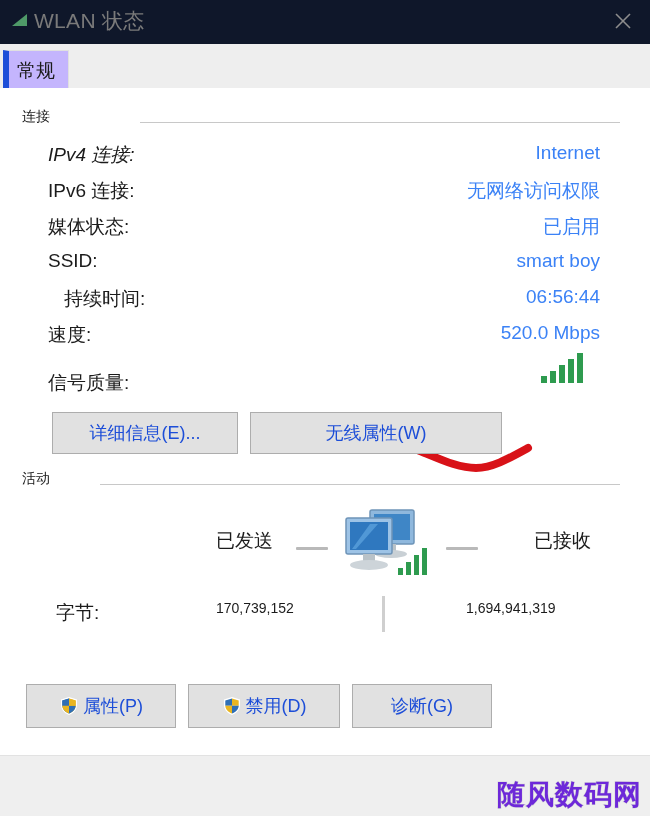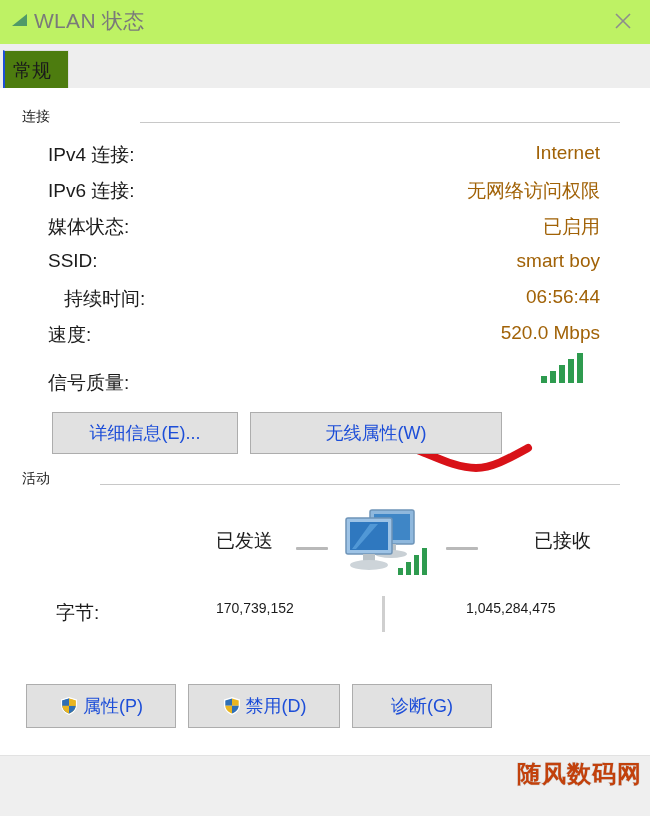--- a/index.html
+++ b/index.html
@@ -19,21 +19,21 @@
     width: 650px;
     height: 816px;
     background: #ffffff;
   }
 
   
   #titlebar {
     position: absolute;
     left: 0; top: 0;
     width: 650px; height: 44px;
-    background: #bef264;
+    background: #0f172a;
   }
   #title-icon {
     position: absolute;
     left: 10px; top: 11px;
     width: 20px; height: 18px;
   }
   #title-text {
     position: absolute;
     left: 34px; top: 7px;
     font-size: 21px;
@@ -54,23 +54,23 @@
     position: absolute;
     left: 0; top: 44px;
     width: 650px; height: 44px;
     background: #eeeeee;
     border-bottom: 1px solid #e3e3e3;
   }
   #tab-general {
     position: absolute;
     left: 3px; top: 6px;
     width: 66px; height: 38px;
-    background: #4d7c0f;
+    background: #c4b5fd;
     border-top: 1px solid #e0e0e0;
-    border-left: 2px solid #1d4ed8;
+    border-left: 6px solid #1d4ed8;
     border-right: 1px solid #e0e0e0;
     box-sizing: border-box;
     cursor: pointer;
   }
   #tab-general span {
     position: absolute;
     left: 8px; top: 7px;
     font-size: 19px;
     color: #1b1b1b;
     white-space: nowrap;
@@ -99,21 +99,21 @@
   .row-label {
     position: absolute;
     font-size: 19px;
     color: #1b1b1b;
     white-space: nowrap;
   }
   .row-value {
     position: absolute;
     right: 50px;
     font-size: 19px;
-    color: #a16207;
+    color: #3b82f6;
     text-align: center;
     white-space: nowrap;
   }
 
   
   .btn {
     position: absolute;
     background: #e1e1e1;
     border: 1px solid #adadad;
     box-sizing: border-box;
@@ -157,24 +157,24 @@
   
   #footer {
     position: absolute;
     left: 0; top: 755px;
     width: 650px; height: 61px;
     background: #efefef;
     border-top: 1px solid #e2e2e2;
   }
   #watermark {
     position: absolute;
-    right: 8px; top: 2px;
-    font-size: 24px;
+    right: 8px; top: 20px;
+    font-size: 28px;
     font-weight: bold;
-    color: #c2410c;
+    color: #6d28d9;
     letter-spacing: 1px;
     white-space: nowrap;
     -webkit-text-stroke: 1px #d7d7d7;
     paint-order: stroke fill;
   }
 
   
   #red-annotation {
     position: absolute;
     left: 280px; top: 335px;
@@ -206,21 +206,21 @@
     <div id="tab-general">
       <span>常规</span>
     </div>
   </div>
 
   <div id="body-area">
 
     <div class="section-header" style="left:22px; top:20px;">连接</div>
     <div class="section-rule" style="left:140px; top:34px; width:480px;"></div>
 
-    <div class="row-label" style="left:48px; top:54px;">IPv4 连接:</div>
+    <div class="row-label" style="left:48px; top:54px;font-style:italic;">IPv4 连接:</div>
     <div class="row-value" style="top:54px;">Internet</div>
 
     <div class="row-label" style="left:48px; top:90px;">IPv6 连接:</div>
     <div class="row-value" style="top:90px;">无网络访问权限</div>
 
     <div class="row-label" style="left:48px; top:126px;">媒体状态:</div>
     <div class="row-value" style="top:126px;">已启用</div>
 
     <div class="row-label" style="left:48px; top:162px;">SSID:</div>
     <div class="row-value" style="top:162px;">smart boy</div>
@@ -284,21 +284,21 @@
       </svg>
     </span>
 
     <div class="dash" style="left:446px; top:459px; width:32px;"></div>
     <div class="activity-label" style="left:534px; top:440px;">已接收</div>
 
     <div id="activity-divider" style="left:382px; top:508px; height:36px;"></div>
 
     <div class="row-label" style="left:56px; top:512px;">字节:</div>
     <div class="bytes-value" style="left:216px; top:512px;">170,739,152</div>
-    <div class="bytes-value" style="left:466px; top:512px;">1,045,284,475</div>
+    <div class="bytes-value" style="left:466px; top:512px;">1,694,941,319</div>
 
     <button class="btn" style="left:26px; top:596px; width:150px; height:44px;">
       <span class="shield">
         <svg width="20" height="20" viewBox="0 0 20 20">
           <path d="M10,1 L18,3.5 L18,9 C18,14 14.2,17.6 10,19 C5.8,17.6 2,14 2,9 L2,3.5 Z" fill="#ffffff"></path>
           <path d="M10,2.4 L16.7,4.5 L16.7,9 C16.7,13.2 13.5,16.4 10,17.6 Z" fill="#e9b521"></path>
           <path d="M10,2.4 L3.3,4.5 L3.3,9 C3.3,13.2 6.5,16.4 10,17.6 Z" fill="#2f6fb5"></path>
           <path d="M10,9.8 L16.7,9.8 C16.7,13.4 13.5,16.4 10,17.6 Z" fill="#2f6fb5"></path>
           <path d="M10,2.4 L3.3,4.5 L3.3,9.8 L10,9.8 Z" fill="#2f6fb5"></path>
           <path d="M10,2.4 L16.7,4.5 L16.7,9.8 L10,9.8 Z" fill="#e9b521"></path>

